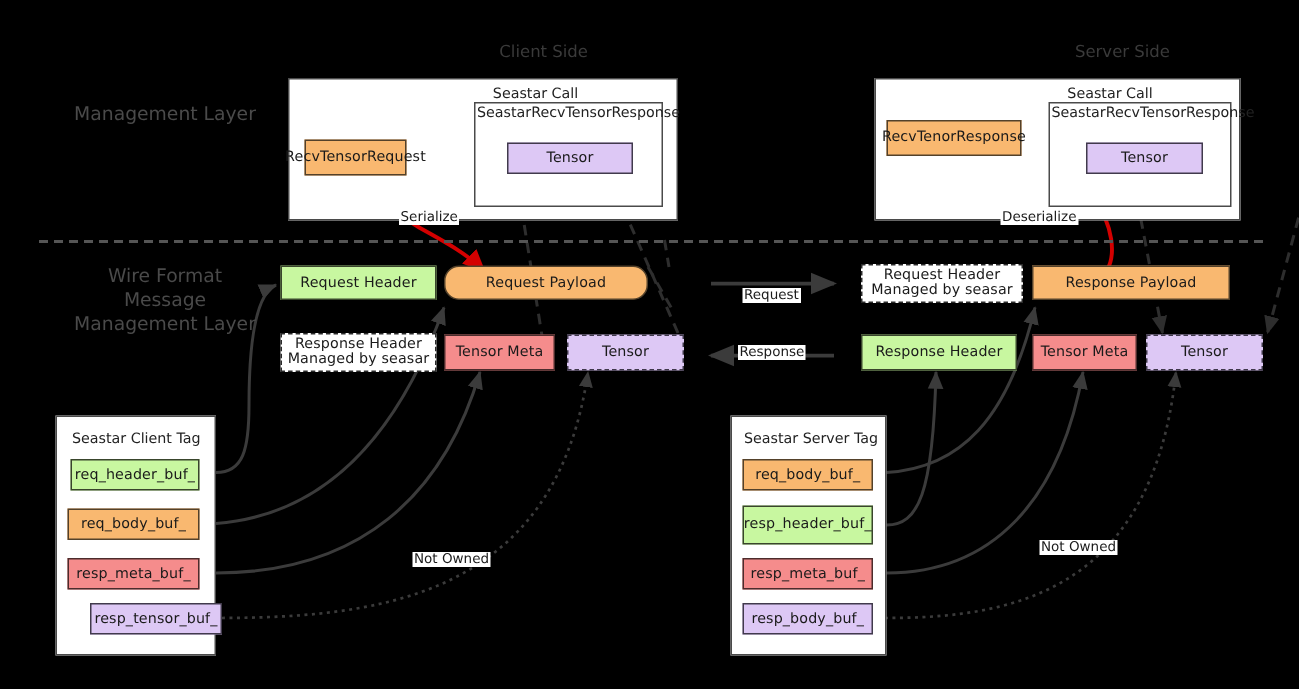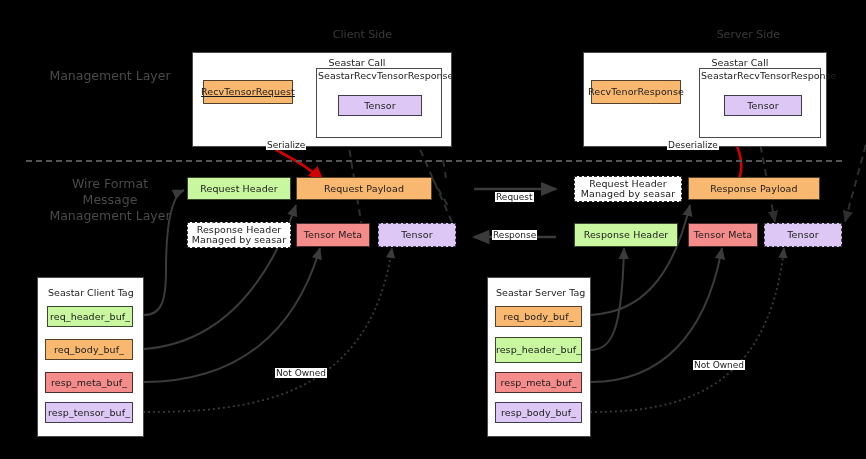--- a/index.html
+++ b/index.html
@@ -193,41 +193,41 @@
     <div>Message</div>
     <div>Management Layer</div>
   </div>
 
   <div class="side-title" style="left:262px; top:28px; width:130px;">Client Side</div>
   <div class="side-title" style="left:650px; top:28px; width:130px;">Server Side</div>
 
   <div class="panel" style="left:192px; top:52px; width:260px; height:95px;"></div>
   <div class="panel-title" style="left:192px; top:57px; width:260px;">Seastar Call</div>
 
-  <div class="box orange" style="left:203px; top:80px; width:90px; height:24px;text-decoration:underline;">RecvTensorRequest</div>
+  <div class="box orange" style="left:203px; top:93px; width:68px; height:24px;">RecvTensorRequest</div>
 
   <div class="inner-panel" style="left:316px; top:68px; width:126px; height:70px;"></div>
   <div class="inner-title" style="left:318px; top:71px; width:122px;">SeastarRecvTensorResponse</div>
   <div class="box purple" style="left:338px; top:95px; width:84px; height:21px;">Tensor</div>
 
   <div class="edge-label" style="left:266px; top:140px;">Serialize</div>
 
   <div class="panel" style="left:583px; top:52px; width:244px; height:95px;"></div>
   <div class="panel-title" style="left:583px; top:57px; width:244px;">Seastar Call</div>
 
   <div class="box orange" style="left:591px; top:80px; width:90px; height:24px;">RecvTenorResponse</div>
 
   <div class="inner-panel" style="left:699px; top:68px; width:122px; height:70px;"></div>
   <div class="inner-title" style="left:701px; top:71px; width:118px;">SeastarRecvTensorResponse</div>
   <div class="box purple" style="left:724px; top:95px; width:78px; height:21px;">Tensor</div>
 
   <div class="edge-label" style="left:667px; top:140px;">Deserialize</div>
 
   <div class="box green" style="left:187px; top:177px; width:104px; height:23px;">Request Header</div>
-  <div class="box orange" style="left:296px; top:177px; width:136px; height:23px;">Request Payload</div>
+  <div class="box orange" style="left:296px; top:177px; width:136px; height:23px;border-radius:10px;">Request Payload</div>
 
   <div class="box white dashedbx" style="left:187px; top:222px; width:104px; height:26px; flex-direction:column;">
     <span>Response Header</span>
     <span>Managed by seasar</span>
   </div>
   <div class="box pink" style="left:296px; top:223px; width:74px; height:24px;">Tensor Meta</div>
   <div class="box purple dashedbx" style="left:378px; top:223px; width:78px; height:24px;">Tensor</div>
 
   <div class="box white dashedbx" style="left:574px; top:176px; width:108px; height:26px; flex-direction:column;">
     <span>Request Header</span>
@@ -241,21 +241,21 @@
 
   <div class="flow-label" style="left:495px; top:182px;margin-top:10px;">Request</div>
   <div class="flow-label" style="left:492px; top:230px;">Response</div>
 
   <div class="panel" style="left:37px; top:277px; width:107px; height:160px;"></div>
   <div class="tag-title" style="left:48px; top:287px;">Seastar Client Tag</div>
 
   <div class="box green" style="left:47px; top:306px; width:86px; height:21px;">req_header_buf_</div>
   <div class="box orange" style="left:45px; top:339px; width:88px; height:21px;">req_body_buf_</div>
   <div class="box pink" style="left:45px; top:372px; width:88px; height:21px;">resp_meta_buf_</div>
-  <div class="box purple" style="left:45px; top:402px; width:88px; height:21px;">resp_tensor_buf_</div>
+  <div class="box purple" style="left:60px; top:402px; width:88px; height:21px;">resp_tensor_buf_</div>
 
   <div class="edge-label" style="left:275px; top:368px;">Not Owned</div>
 
   <div class="panel" style="left:487px; top:277px; width:104px; height:160px;"></div>
   <div class="tag-title" style="left:496px; top:287px;">Seastar Server Tag</div>
 
   <div class="box orange" style="left:495px; top:306px; width:87px; height:21px;">req_body_buf_</div>
   <div class="box green" style="left:495px; top:337px; width:87px; height:26px;">resp_header_buf_</div>
   <div class="box pink" style="left:495px; top:372px; width:87px; height:21px;">resp_meta_buf_</div>
   <div class="box purple" style="left:495px; top:402px; width:87px; height:21px;">resp_body_buf_</div>

